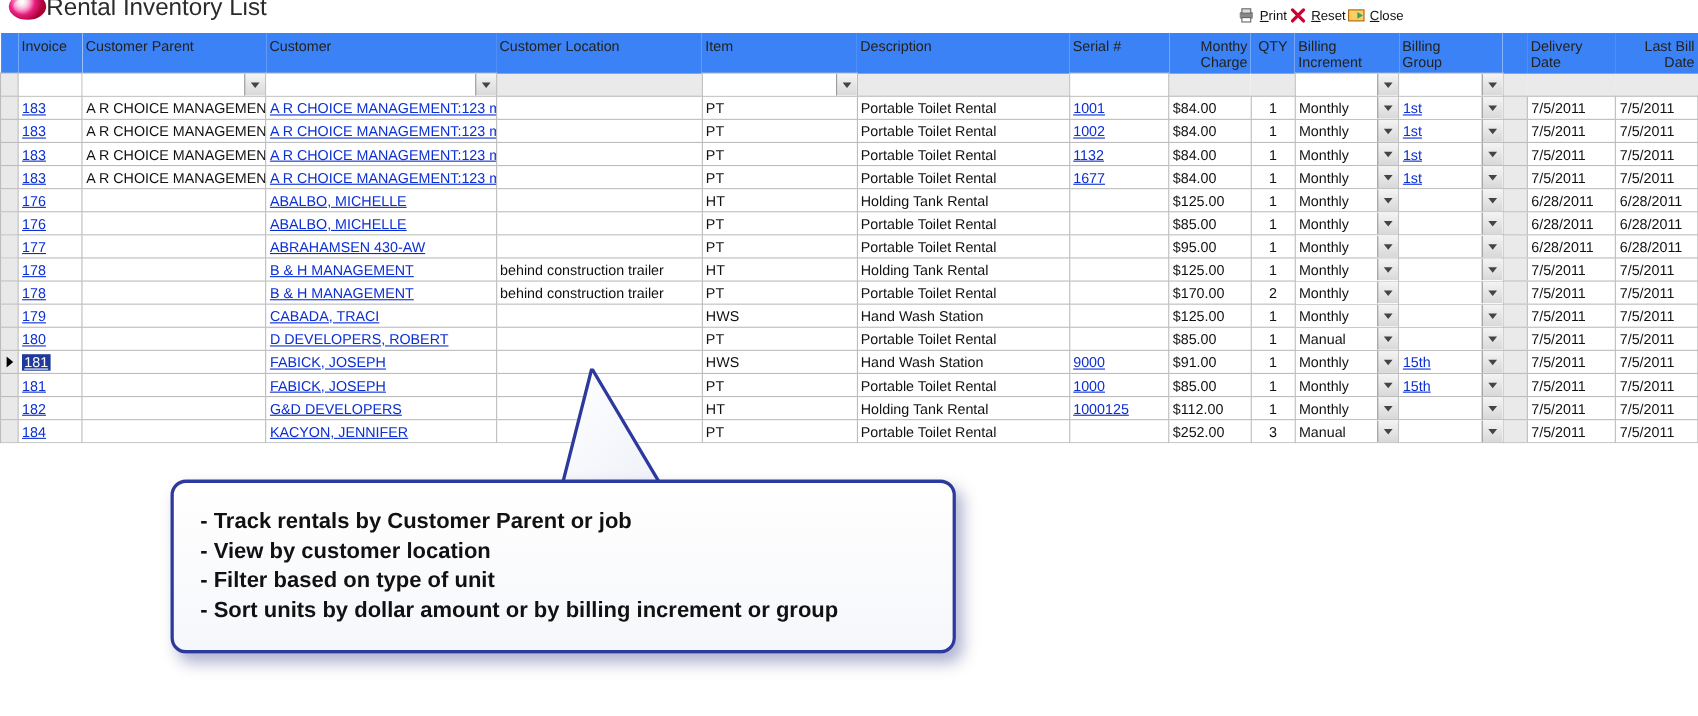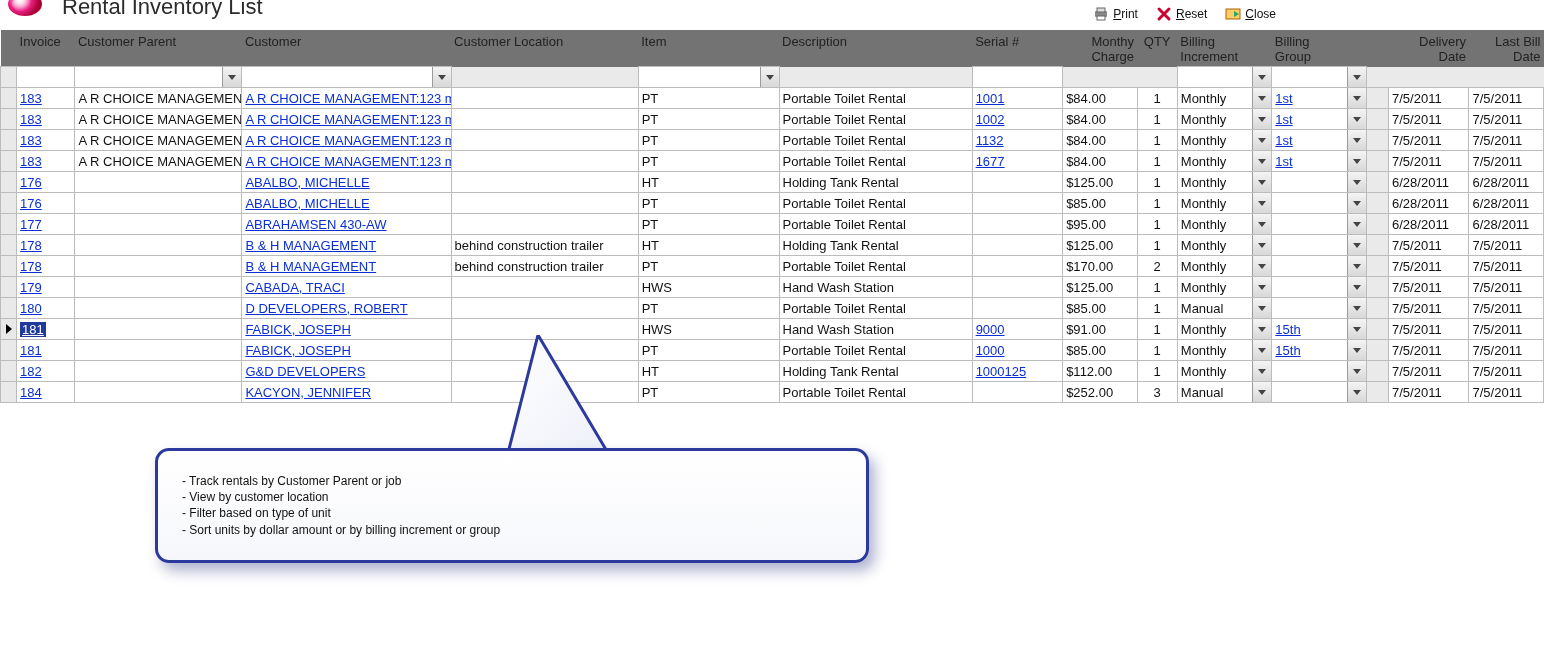--- a/index.html
+++ b/index.html
@@ -11,22 +11,22 @@
     width: 1544px;
   }
   .topbar {
     display: flex;
     align-items: flex-start;
     justify-content: space-between;
     padding: 0 8px;
   }
   .title-area {
     display: flex;
-    align-items: flex-start;
-    gap: 20px;
+    align-items: center;
+    gap: 0;
     padding-top: 0;
   }
   .app-badge {
     width: 34px; height: 24px;
     background: radial-gradient(circle at 35% 30%, #fff, #e28 40%, #a03 70%);
     border-radius: 50%;
     position: relative;
     margin-top: -8px;
   }
   .app-badge::after {
@@ -35,21 +35,21 @@
     border-radius:50%;
     background: radial-gradient(circle at 30% 25%, rgba(255,255,255,.9), rgba(255,255,255,0) 55%);
   }
   .page-title {
     font-size: 22px;
     color: #2b2b2b;
     margin-top: -6px;
   }
   .toolbar {
     display: flex;
-    gap: 18px;
+    gap: 2px;
     padding-top: 6px;
     padding-right: 260px;
     font-size: 12px;
   }
   .tb-btn {
     display: inline-flex;
     align-items: center;
     gap: 4px;
     cursor: pointer;
   }
@@ -68,21 +68,21 @@
     border: 1px solid #bcbcbc;
     height: 20px;
     padding: 0 3px;
     white-space: nowrap;
     overflow: hidden;
     text-overflow: clip;
     background: #fff;
   }
   .grid thead th {
     border: none;
-    background: #737373;
+    background: #3b82f6;
     font-weight: 400;
     text-align: left;
     vertical-align: top;
     color: #222;
     padding: 4px 3px 2px;
     height: auto;
   }
   .grid thead tr.filter-row th {
     padding:0;
     height:20px;
@@ -140,29 +140,29 @@
     background: linear-gradient(#f4f4f4,#d8d8d8);
     border-left:1px solid #9a9a9a;
     display:flex; align-items:center; justify-content:center;
   }
   .spacer-col { background:#eaeaea !important; border-left:none !important; border-right:none !important;}
 
   
   .callout {
     position:absolute;
     left:155px;
-    top:448px;
+    top:436px;
     width:660px;
     padding:22px 24px;
     background: linear-gradient(#fff, #f6f7fb);
     border: 3px solid #2d3a9d;
     border-radius: 14px;
     box-shadow: 6px 8px 14px rgba(30,40,120,.35);
-    font-size:12px;
-    font-weight:400;
+    font-size:20px;
+    font-weight:700;
     line-height:1.35;
   }
   .callout-tail {
     position:absolute;
     left:498px; top:335px;
     width:150px; height:140px;
     pointer-events:none;
   }
 
   
@@ -247,21 +247,21 @@
         <span>Monthy</span><br><span>Charge</span>
       </th>
       <th style="text-align:center">QTY</th>
       <th>
         <span>Billing</span><br><span>Increment</span>
       </th>
       <th>
         <span>Billing</span><br><span>Group</span>
       </th>
       <th></th>
-      <th style="text-align:right">
+      <th style="text-align:left">
         <span>Delivery</span><br><span>Date</span>
       </th>
       <th style="text-align:right">
         <span>Last Bill</span><br><span>Date</span>
       </th>
     </tr>
     <tr class="filter-row">
       <th class="rowmark"></th>
       <th>
           <div class="filter-cell"></div>

